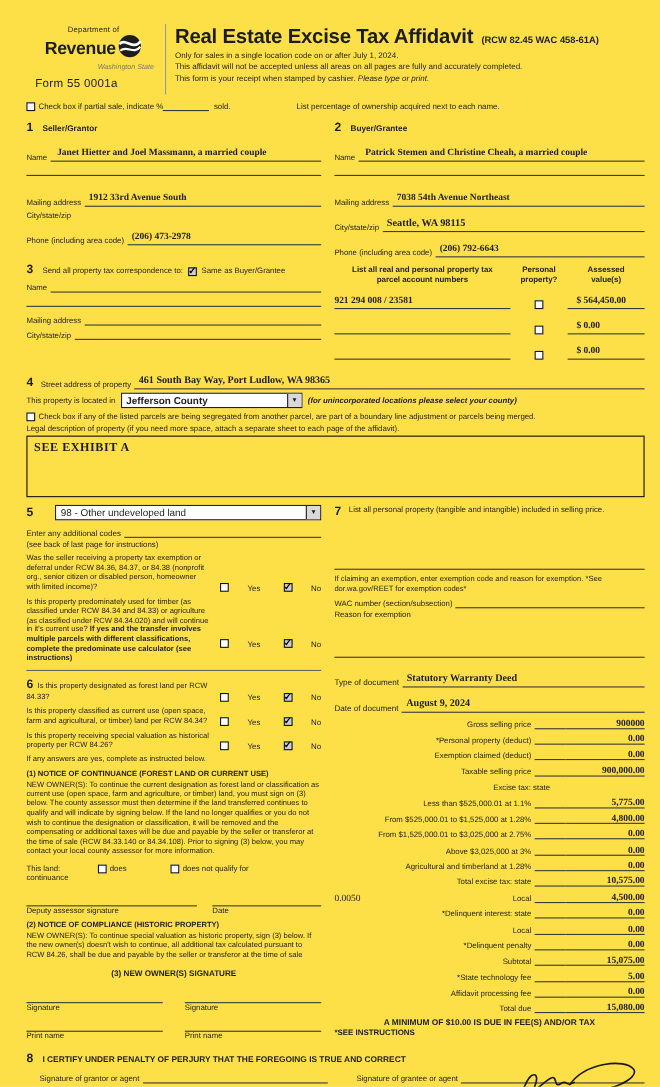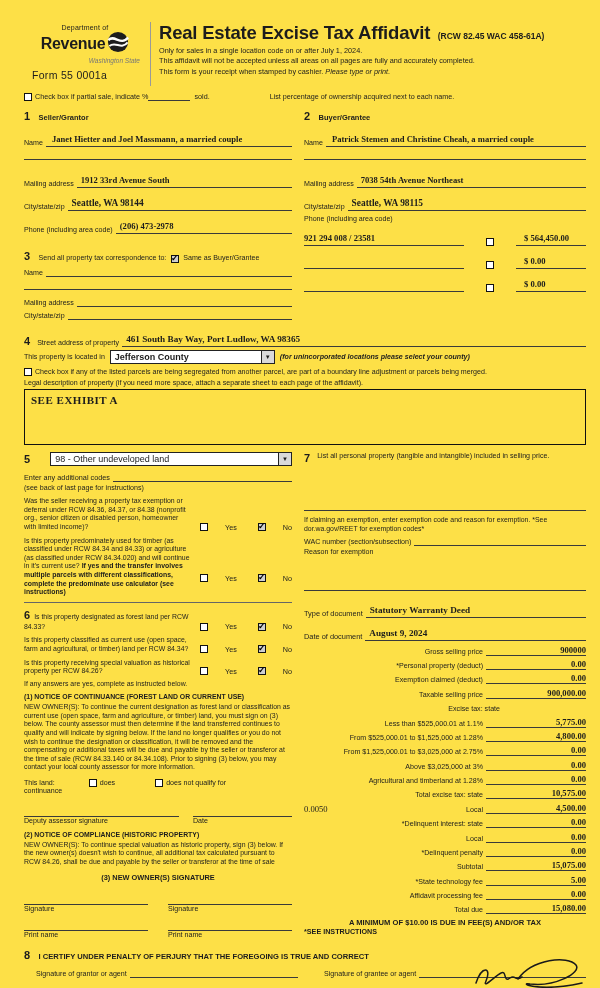--- a/index.html
+++ b/index.html
@@ -135,21 +135,20 @@
       </div>
       <div class="fieldline">
           <span class="fl"></span>
         </div>
       <div class="fieldline" style="margin-top:9px">
         <span class="lab">Mailing address</span>
         <span class="fl"><span class="val" style="margin-left:4px">1912 33rd Avenue South</span></span>
       </div>
       <div class="fieldline">
         <span class="lab">City/state/zip</span>
-        <span class="fl"><span class="val" style="margin-left:4px; font-size:9.4px">Seattle, WA 98144</span></span>
       </div>
       <div class="fieldline">
         <span class="lab">Phone (including area code)</span>
         <span class="fl"><span class="val" style="margin-left:4px">(206) 473-2978</span></span>
       </div>
 
       <div style="margin-top:12px">
         <span class="secnum">3</span>
         <span style="font-size:7.1px">Send all property tax correspondence to:</span>
         <span class="cb checked" style="vertical-align:-1px"></span>
@@ -185,22 +184,28 @@
       <div class="fieldline" style="margin-top:9px">
         <span class="lab">Mailing address</span>
         <span class="fl"><span class="val" style="margin-left:4px">7038 54th Avenue Northeast</span></span>
       </div>
       <div class="fieldline">
         <span class="lab">City/state/zip</span>
         <span class="fl"><span class="val" style="margin-left:4px; font-size:9.4px">Seattle, WA 98115</span></span>
       </div>
       <div class="fieldline">
         <span class="lab">Phone (including area code)</span>
-      </div>
-
+        <span class="fl"><span class="val" style="margin-left:4px">(206) 792-6643</span></span>
+      </div>
+
+      <div class="parcel-head">
+        <span class="ph1"><span>List all real and personal property tax</span><br><span>parcel account numbers</span></span>
+        <span class="ph2"><span>Personal</span><br><span>property?</span></span>
+        <span class="ph3"><span>Assessed</span><br><span>value(s)</span></span>
+      </div>
       <div class="parcel-row">
         <span class="pr-num"><span class="val">921 294 008 / 23581</span></span>
         <span class="pr-cb">
             <span class="cb"></span>
           </span>
         <span class="pr-val"><span class="val">$ 564,450.00</span></span>
       </div>
       <div class="parcel-row">
         <span class="pr-num"><span class="val"></span></span>
         <span class="pr-cb">

